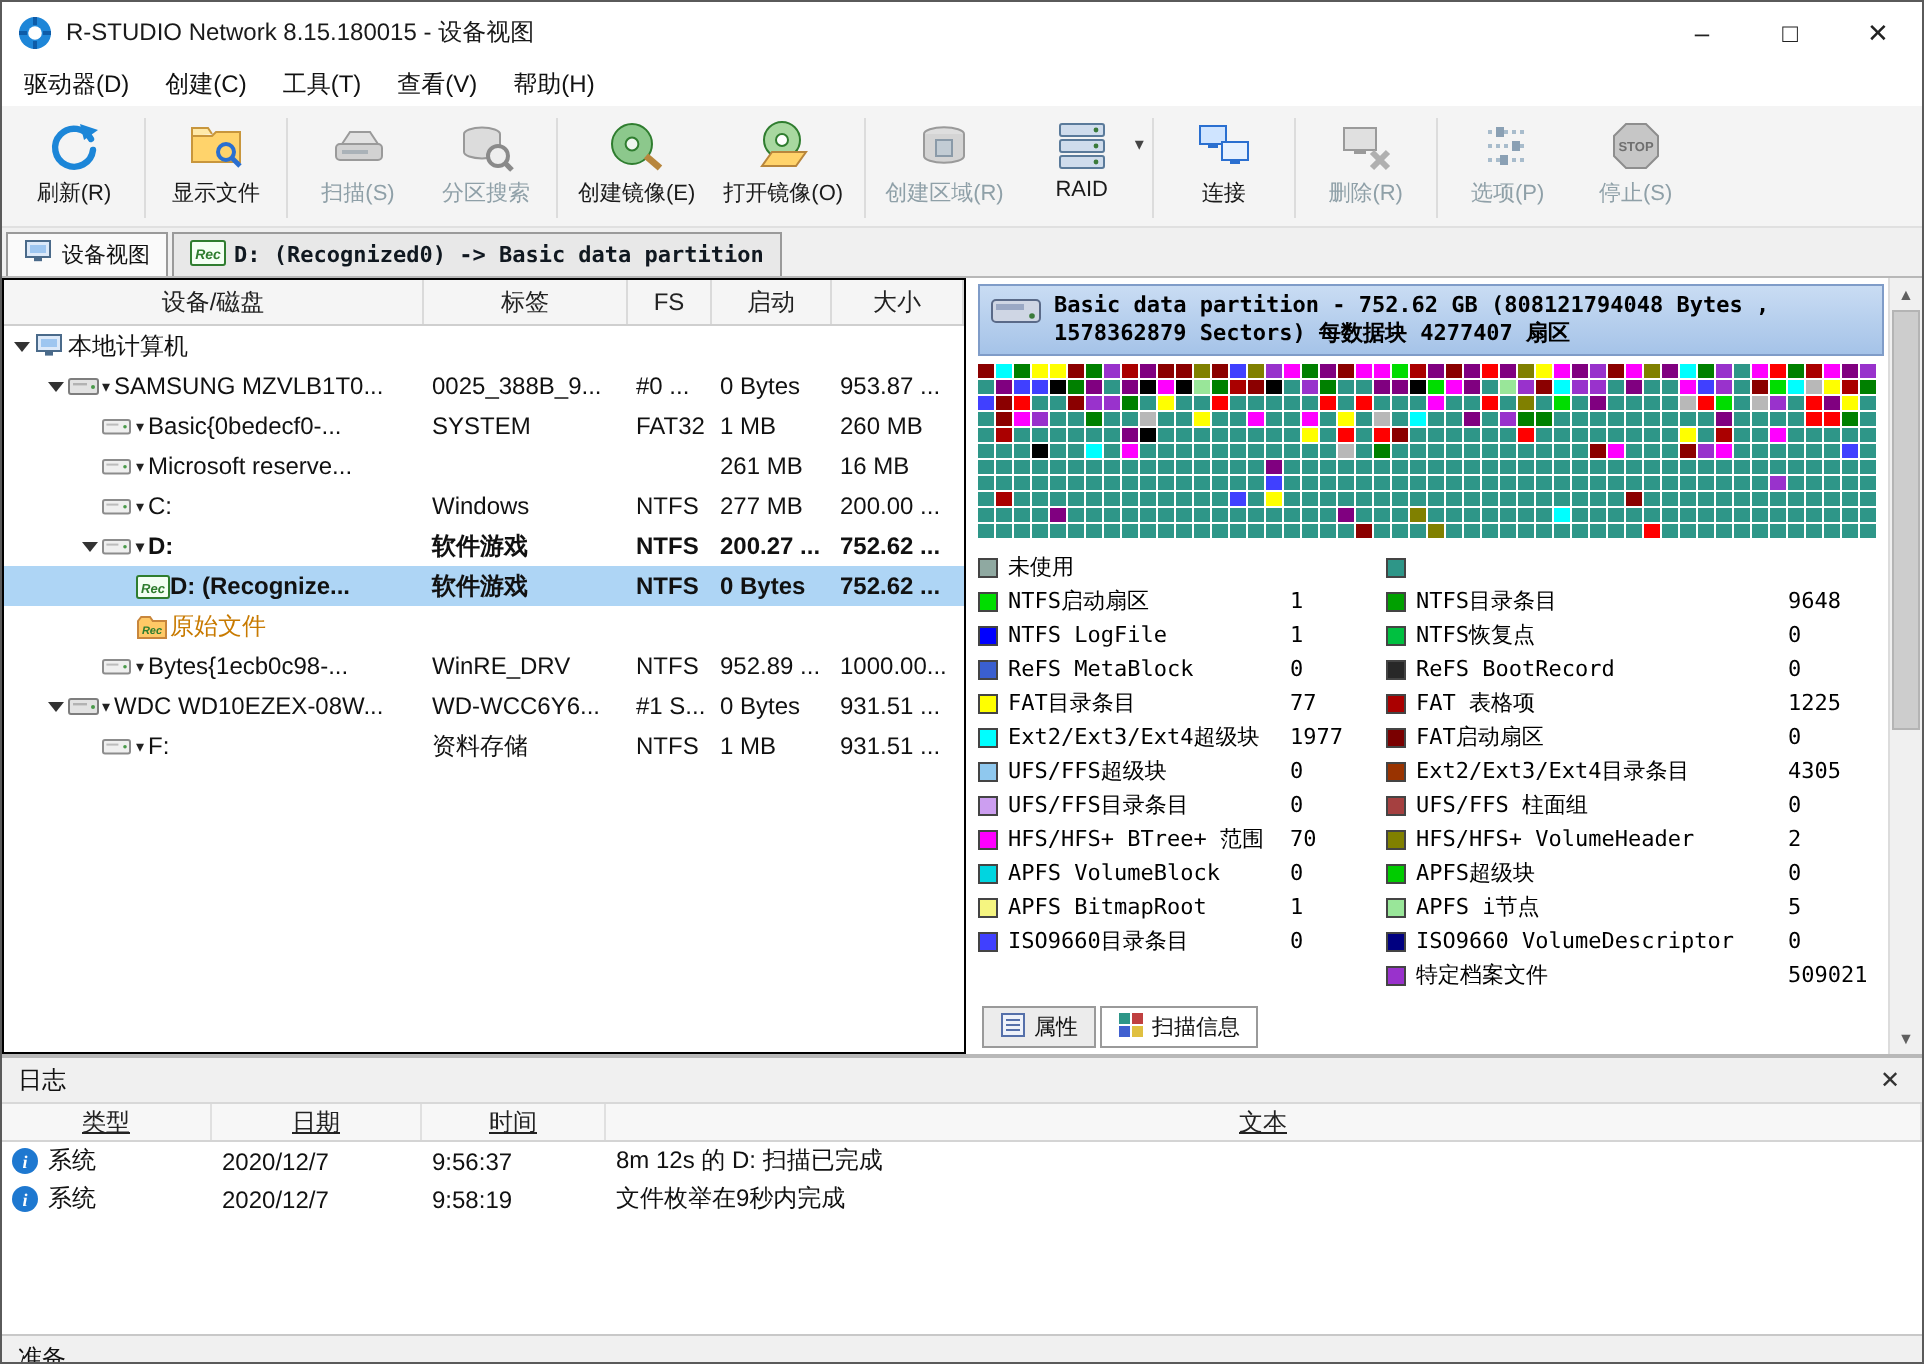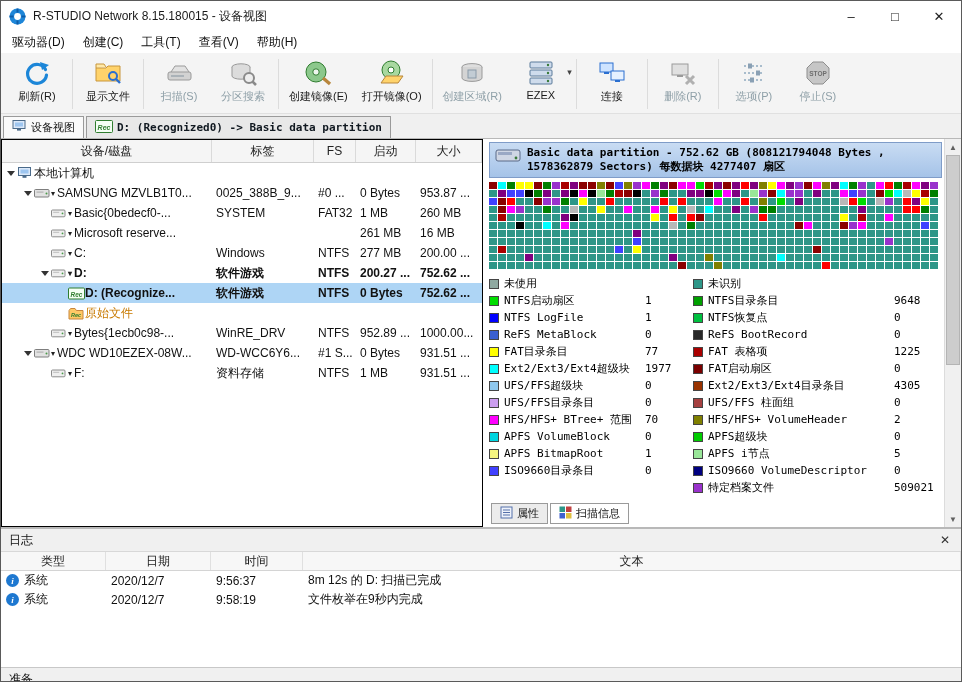--- a/index.html
+++ b/index.html
@@ -65,21 +65,21 @@
   .vscroll{width:16px;flex:none;background:#f0f0f0;border-left:1px solid #dcdcdc;display:flex;flex-direction:column;}
   .sarrow{height:16px;flex:none;display:flex;align-items:center;justify-content:center;font-size:8px;color:#606060;background:#f0f0f0;}
   .sthumb{margin:0 1px;height:210px;background:#cdcdcd;border:1px solid #b4b4b4;box-sizing:border-box;}
   .sspace{flex:1;}
   
   .log-panel{height:138px;flex:none;border-top:2px solid #b8b8b8;display:flex;flex-direction:column;background:#fff;}
   .log-titlebar{height:22px;flex:none;background:#f0f0f0;display:flex;align-items:center;padding:0 8px;border-bottom:1px solid #d8d8d8;}
   .log-title{flex:1;}
   .log-close{width:16px;text-align:center;font-size:12px;color:#333;}
   .log-header{height:18px;flex:none;display:flex;background:#f7f7f7;border-bottom:1px solid #d4d4d4;}
-  .lhcell{display:flex;align-items:center;justify-content:center;border-right:1px solid #e0e0e0;box-sizing:border-box;font-size:12px;color:#222;}
+  .lhcell{display:flex;align-items:center;justify-content:center;border-right:1px solid #e0e0e0;box-sizing:border-box;font-size:12px;color:#222;text-decoration:underline;}
   .lrow{height:19px;display:flex;align-items:center;}
   .lcell{height:19px;display:flex;align-items:center;box-sizing:border-box;padding-left:5px;overflow:hidden;white-space:nowrap;}
   .info-ic{width:13px;height:13px;flex:none;border-radius:50%;background:#1e78d0;color:#fff;font-size:9px;font-style:italic;font-weight:bold;display:flex;align-items:center;justify-content:center;margin-right:5px;font-family:"Liberation Serif",serif;}
   
   .statusbar{height:22px;flex:none;background:#f0f0f0;border-top:1px solid #c8c8c8;display:flex;align-items:center;padding:0 8px;}
 </style>
 </head>
 <body>
 
 <div class="window">
@@ -189,21 +189,21 @@
           <svg width="28" height="28" viewBox="0 0 28 28">
             <rect x="3" y="3" width="22" height="6" rx="1" fill="#cfdcec" stroke="#5a7a9a"></rect>
             <rect x="3" y="11" width="22" height="6" rx="1" fill="#cfdcec" stroke="#5a7a9a"></rect>
             <rect x="3" y="19" width="22" height="6" rx="1" fill="#cfdcec" stroke="#5a7a9a"></rect>
             <circle cx="21" cy="6" r="1.2" fill="#3a7a3a"></circle>
             <circle cx="21" cy="14" r="1.2" fill="#3a7a3a"></circle>
             <circle cx="21" cy="22" r="1.2" fill="#3a7a3a"></circle>
           </svg>
         </span>
         <span class="dd">▾</span>
-        <span class="tlabel">EZEX</span>
+        <span class="tlabel">RAID</span>
       </div>
       <div class="tsep"></div>
       <div class="tbtn">
         <span class="ticonbox">
           <svg width="28" height="28" viewBox="0 0 28 28">
             <rect x="2" y="4" width="13" height="9" fill="#cfe4ff" stroke="#2a6fd0"></rect>
             <rect x="6" y="13" width="5" height="2" fill="#2a6fd0"></rect>
             <rect x="13" y="12" width="13" height="9" fill="#e6f1ff" stroke="#2a6fd0"></rect>
             <rect x="17" y="21" width="5" height="2" fill="#2a6fd0"></rect>
           </svg>
@@ -1094,21 +1094,20 @@
             </div>
             <div class="lgrow">
               <span class="sw" style="background: rgb(64, 64, 255);"></span>
               <span class="lgl">ISO9660目录条目</span>
               <span class="lgc">0</span>
             </div>
           </div>
         <div class="lgcol right" id="legendRight">
             <div class="lgrow">
               <span class="sw" style="background: rgb(46, 150, 136);"></span>
-              <span class="lgl">未识别</span>
               <span class="lgc"></span>
             </div>
             <div class="lgrow">
               <span class="sw" style="background: rgb(0, 160, 0);"></span>
               <span class="lgl">NTFS目录条目</span>
               <span class="lgc">9648</span>
             </div>
             <div class="lgrow">
               <span class="sw" style="background: rgb(0, 192, 64);"></span>
               <span class="lgl">NTFS恢复点</span>

